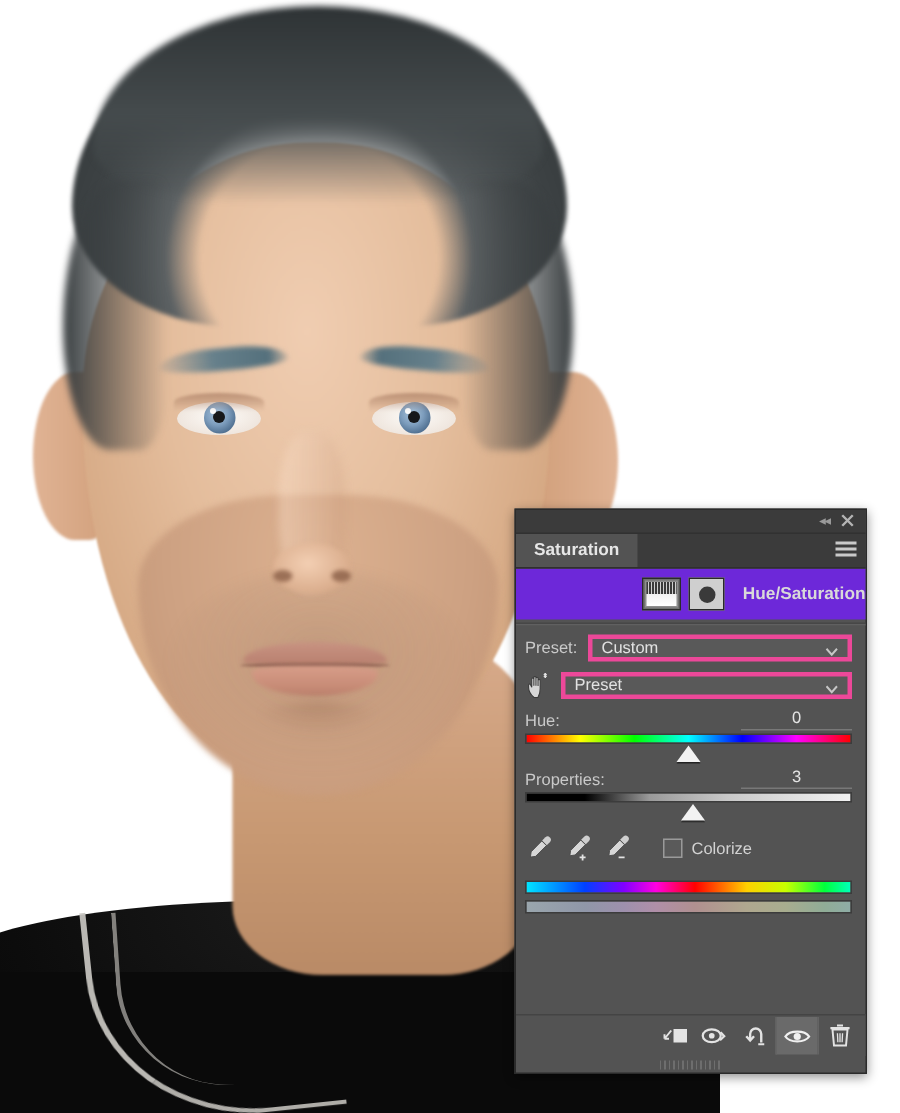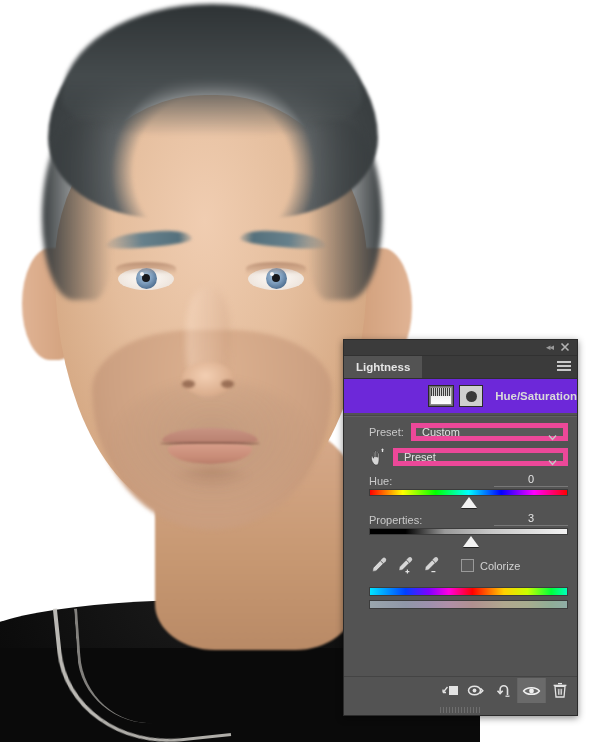--- a/index.html
+++ b/index.html
@@ -306,32 +306,32 @@
   .mask-thumb .dot { width: 11px; height: 11px; background:#3a3a3a; border-radius:50%; }
   .title-text {
     margin-left: 12px;
     font-size: 11.5px;
     font-weight: bold;
     color: #d9d9d9;
   }
 
   .divider { height:1px; background:#474747; border-bottom:1px solid #606060; margin: 2px 0 0 0; }
 
-  .body { padding: 6px 9px 0 25px; }
+  .body { padding: 6px 9px 0 6px; }
 
   .row { display:flex; align-items:center; margin-bottom: 7px; }
   .row-label { font-size:11px; color:#c9c9c9; }
   .preset-label { width: 42px; flex:none; }
 
   .select {
     position: relative;
     flex: 1;
     height: 18px;
     background: #595959;
-    border: 5px solid #ec4899;
+    border: 3px solid #ec4899;
     box-sizing: border-box;
     display: flex; align-items: center;
     padding-left: 6px;
     font-size: 11px;
     color: #e2e2e2;
     cursor: pointer;
   }
   .select .chev {
     position:absolute; right: 6px; top: 4px;
     width: 9px; height: 9px;
@@ -497,21 +497,21 @@
       <div class="collapse-arrows">◂◂</div>
       <div class="close-x">
         <svg width="12" height="12" viewBox="0 0 12 12">
           <path d="M2.5 2.5 L9.5 9.5 M9.5 2.5 L2.5 9.5" stroke="#b4b4b4" stroke-width="1.6" fill="none"></path>
         </svg>
       </div>
     </div>
 
     <div class="tabbar">
       <div class="tab-active">
-        <span>Lightness</span>
+        <span>Saturation</span>
       </div>
       <div class="panel-menu">
         <i></i>
           <i></i>
           <i></i>
       </div>
     </div>
 
     <div class="title-row">
       <div class="adj-thumb">

